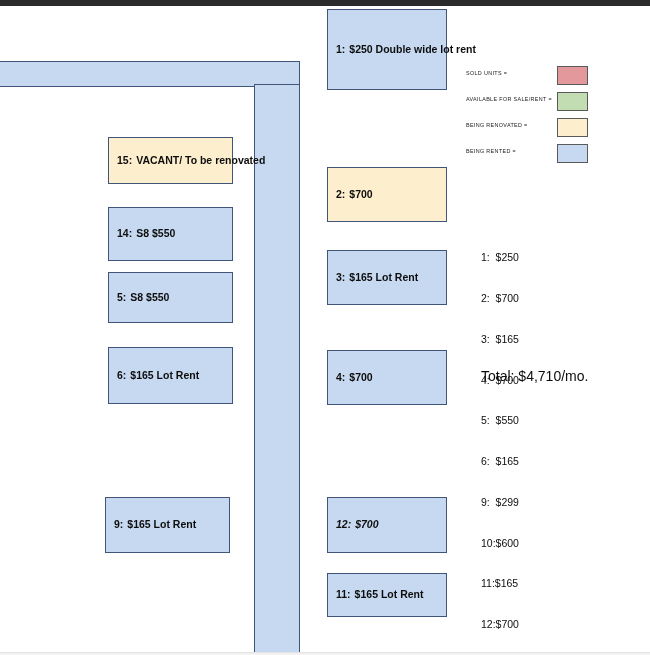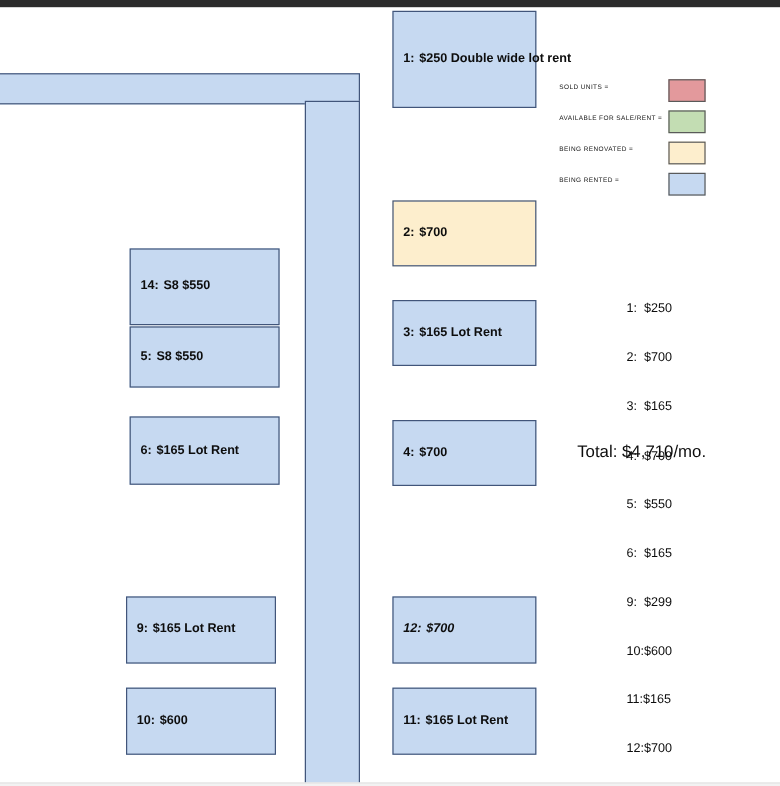--- a/index.html
+++ b/index.html
@@ -120,66 +120,65 @@
     position: absolute;
     left: 481px;
     top: 224px;
     font-size: 10.5px;
     color: #0d0d0d;
     line-height: 13.6px;
     white-space: pre;
   }
   .price-row {
     display: block;
-    margin-left: 41px;
   }
   .price-total {
     position: absolute;
     left: 481px;
     top: 368px;
     font-size: 14px;
     color: #0d0d0d;
     white-space: nowrap;
   }
 </style>
 </head>
 <body>
 
 <div id="canvas">
 
   <div class="top-bar"></div>
 
   <div class="road road-horizontal"></div>
   <div class="road road-vertical"></div>
 
-
-  <div class="lot fill-rented" style="left:108px; top:207px; width:125px; height:64px;">
+  <div class="lot fill-renovated" style="left:108px; top:137px; width:125px; height:47px;">
+    <span class="num">15:</span>
+    <span class="desc">VACANT/ To be renovated</span>
+  </div>
+
+  <div class="lot fill-rented" style="left:108px; top:207px; width:125px; height:54px;">
     <span class="num">14:</span>
     <span class="desc">S8 $550</span>
   </div>
 
   <div class="lot fill-rented bold-all" style="left:108px; top:272px; width:125px; height:51px;">
     <span class="num">5:</span>
     <span class="desc">S8 $550</span>
   </div>
 
   <div class="lot fill-rented" style="left:108px; top:347px; width:125px; height:57px;">
     <span class="num">6:</span>
     <span class="desc">$165 Lot Rent</span>
   </div>
 
   <div class="lot fill-rented" style="left:105px; top:497px; width:125px; height:56px;">
     <span class="num">9:</span>
     <span class="desc">$165 Lot Rent</span>
   </div>
 
-  <div class="lot fill-rented" style="left:105px; top:573px; width:125px; height:56px;">
-    <span class="num">10:</span>
-    <span class="desc">$600</span>
-  </div>
 
   <div class="lot fill-rented" style="left:327px; top:9px; width:120px; height:81px;">
     <span class="num">1:</span>
     <span class="desc">$250 Double wide lot rent</span>
   </div>
 
   <div class="lot fill-renovated bold-all" style="left:327px; top:167px; width:120px; height:55px;">
     <span class="num">2:</span>
     <span class="desc">$700</span>
   </div>
@@ -192,21 +191,21 @@
   <div class="lot fill-rented bold-all" style="left:327px; top:350px; width:120px; height:55px;">
     <span class="num">4:</span>
     <span class="desc">$700</span>
   </div>
 
   <div class="lot fill-rented bold-all" style="left:327px; top:497px; width:120px; height:56px;font-style:italic;">
     <span class="num">12:</span>
     <span class="desc">$700</span>
   </div>
 
-  <div class="lot fill-rented" style="left:327px; top:573px; width:120px; height:56px;">
+  <div class="lot fill-rented" style="left:327px; top:573px; width:120px; height:44px;">
     <span class="num">11:</span>
     <span class="desc">$165 Lot Rent</span>
   </div>
 
   <div class="legend">
     <div class="legend-row">
       <span class="legend-label">SOLD UNITS =</span>
       <span class="legend-swatch" style="background:#e3999c;"></span>
     </div>
     <div class="legend-row">

